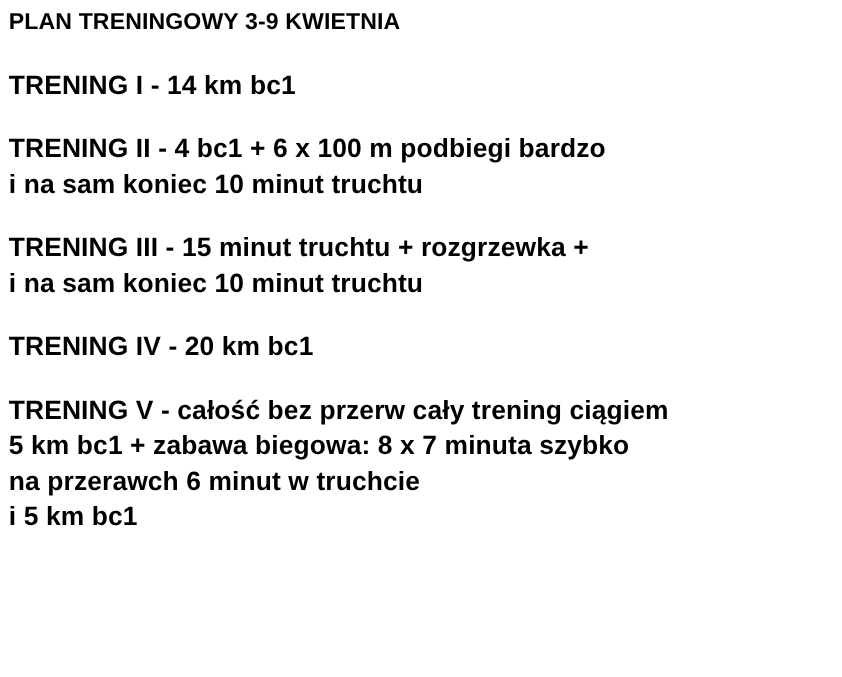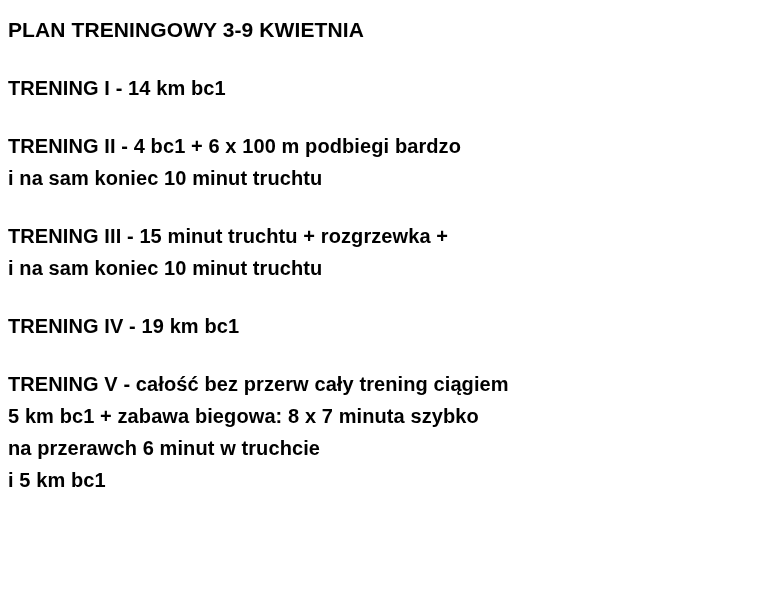--- a/index.html
+++ b/index.html
@@ -8,33 +8,33 @@
   }
   body {
     width: 765px;
     height: 615px;
     background: #ffffff;
     font-family: "Liberation Sans", sans-serif;
     color: #000000;
     overflow: hidden;
   }
   .page {
-    padding: 14px 0 0 8px;
+    padding: 4px 0 0 8px;
     box-sizing: border-box;
     width: 765px;
     height: 615px;
   }
   .block {
     margin: 0 0 26px 0;
   }
   .block:last-child {
     margin-bottom: 3px;
   }
   .line {
-    font-size: 20px;
+    font-size: 24px;
     font-weight: bold;
     line-height: 32px;
     white-space: pre;
     letter-spacing: 0.1px;
   }
   .title {
     font-size: 21px;
     font-weight: bold;
     line-height: 32px;
     white-space: pre;
@@ -58,21 +58,21 @@
     <div class="line">TRENING II - 4 bc1 + 6 x 100 m podbiegi bardzo</div>
     <div class="line">i na sam koniec 10 minut truchtu</div>
   </div>
 
   <div class="block">
     <div class="line">TRENING III - 15 minut truchtu + rozgrzewka +</div>
     <div class="line">i na sam koniec 10 minut truchtu</div>
   </div>
 
   <div class="block">
-    <div class="line">TRENING IV - 19 km bc1</div>
+    <div class="line">TRENING IV - 20 km bc1</div>
   </div>
 
   <div class="block">
     <div class="line">TRENING V - całość bez przerw cały trening ciągiem</div>
     <div class="line">5 km bc1 + zabawa biegowa: 8 x 7 minuta szybko</div>
     <div class="line">na przerawch 6 minut w truchcie</div>
     <div class="line">i 5 km bc1</div>
   </div>
 
 </div>

